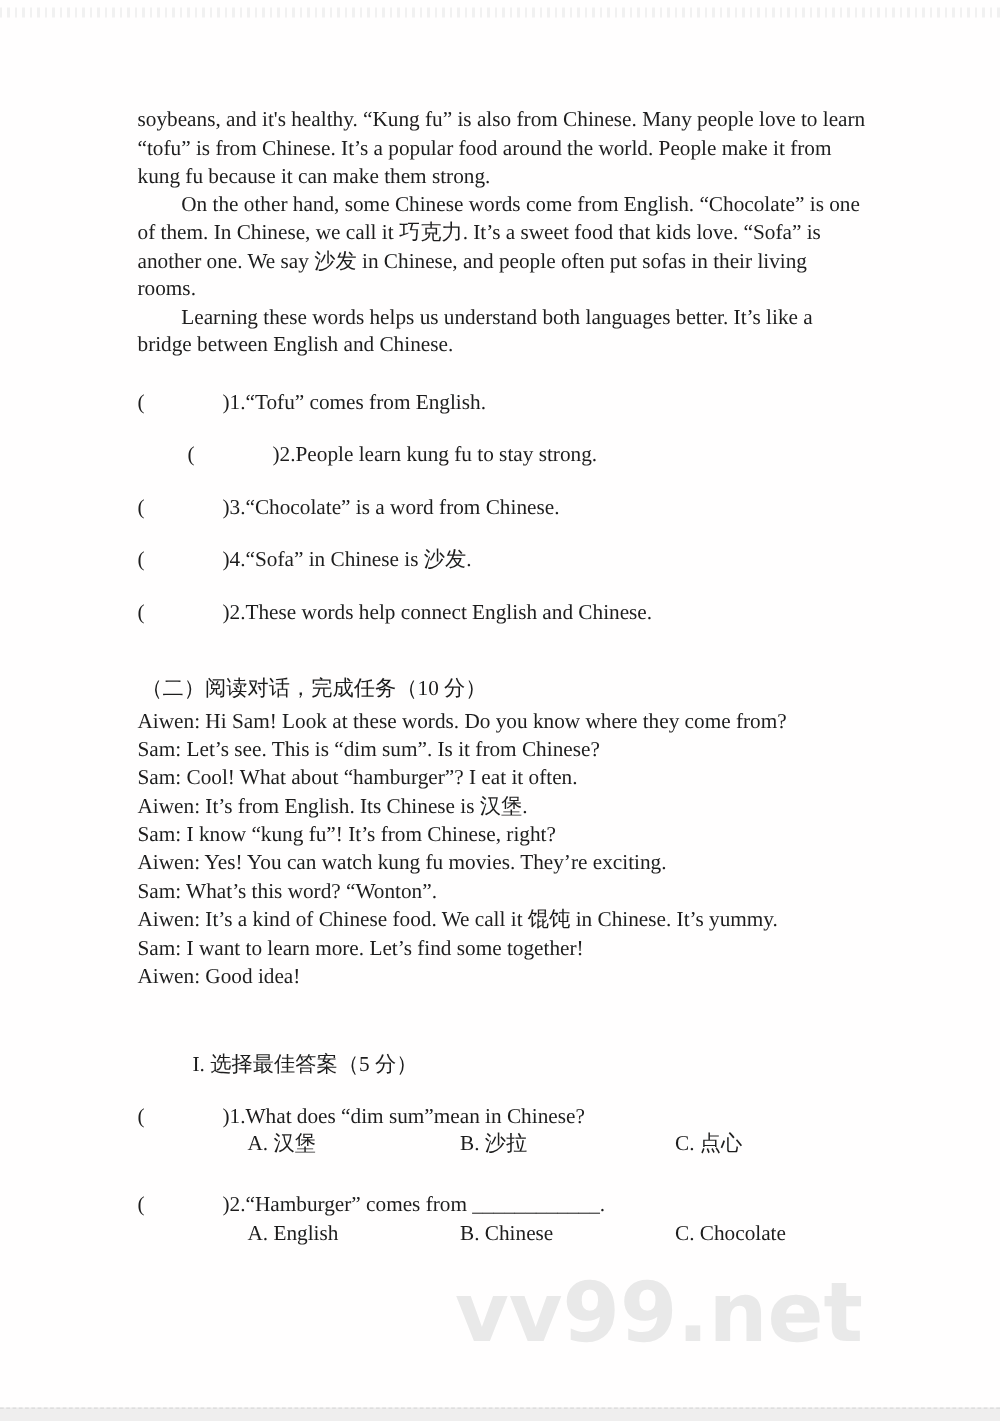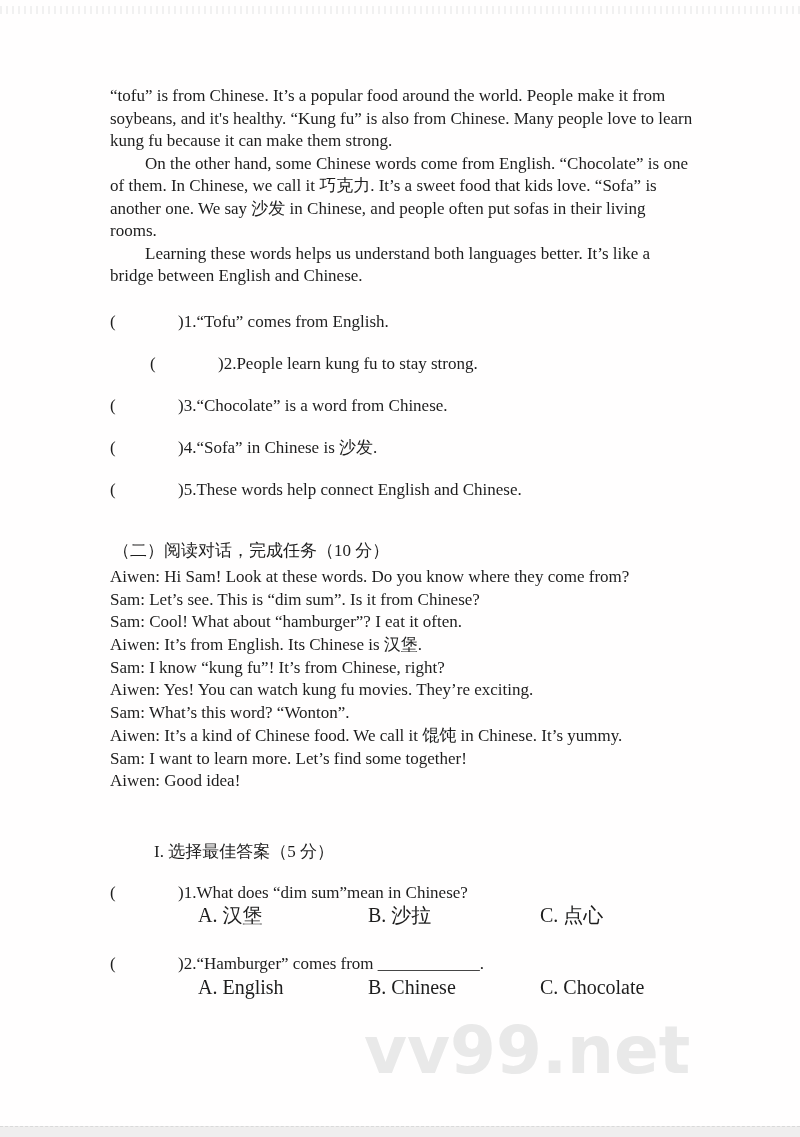--- a/index.html
+++ b/index.html
@@ -25,37 +25,37 @@
   .indent{padding-left:35px;}
   .tf-row{position:absolute;left:110px;font-size:17px;height:22px;line-height:22px;white-space:nowrap;}
   .bracket{display:inline-block;width:68px;}
   .tf-1{top:311px;} .tf-2{top:353px;margin-left:40px;} .tf-3{top:395px;} .tf-4{top:437px;} .tf-5{top:479px;}
   .sec2-heading{position:absolute;left:113px;top:539px;font-size:17px;white-space:nowrap;text-align:right;}
   .dialogue{position:absolute;left:110px;top:566px;font-size:17px;}
   .dialogue .ln{height:22.7px;line-height:22.7px;white-space:nowrap;}
   .seci-heading{position:absolute;left:110px;top:840px;font-size:17px;white-space:nowrap;margin-left:44px;}
   .mc-q{position:absolute;left:110px;font-size:17px;height:22px;line-height:22px;white-space:nowrap;}
   .mc-q1{top:882px;} .mc-q2{top:953px;}
-  .opts-row{position:absolute;left:110px;width:620px;height:24px;font-size:20px;line-height:24px;}
+  .opts-row{position:absolute;left:110px;width:620px;height:24px;font-size:17px;line-height:24px;}
   .opts-q1{top:903px;} .opts-q2{top:975px;}
   .opt{position:absolute;top:0;white-space:nowrap;}
   .opt-a{left:88px;} .opt-b{left:258px;} .opt-c{left:430px;}
 </style>
 </head>
 <body>
 
 <div class="page">
 
   <div class="perforation"></div>
 
   <div class="watermark">vv99.net</div>
 
   <div class="passage">
+    <div class="ln">soybeans, and it's healthy. “Kung fu” is also from Chinese. Many people love to learn</div>
     <div class="ln">“tofu” is from Chinese. It’s a popular food around the world. People make it from</div>
-    <div class="ln">soybeans, and it's healthy. “Kung fu” is also from Chinese. Many people love to learn</div>
     <div class="ln">kung fu because it can make them strong.</div>
     <div class="ln indent">On the other hand, some Chinese words come from English. “Chocolate” is one</div>
     <div class="ln">of them. In Chinese, we call it 巧克力. It’s a sweet food that kids love. “Sofa” is</div>
     <div class="ln">another one. We say 沙发  in Chinese, and people often put sofas in their living</div>
     <div class="ln">rooms.</div>
     <div class="ln indent">Learning these words helps us understand both languages better. It’s like a</div>
     <div class="ln">bridge between English and Chinese.</div>
   </div>
 
   <div class="tf-row tf-1">
@@ -64,21 +64,21 @@
   <div class="tf-row tf-2">
     <span class="bracket">(</span><span>)2.People learn kung fu to stay strong.</span>
   </div>
   <div class="tf-row tf-3">
     <span class="bracket">(</span><span>)3.“Chocolate” is a word from Chinese.</span>
   </div>
   <div class="tf-row tf-4">
     <span class="bracket">(</span><span>)4.“Sofa” in Chinese is  沙发.</span>
   </div>
   <div class="tf-row tf-5">
-    <span class="bracket">(</span><span>)5.These words help connect English and Chinese.</span>
+    <span class="bracket">(</span><span>)2.These words help connect English and Chinese.</span>
   </div>
 
   <div class="sec2-heading">（二）阅读对话，完成任务（10 分）</div>
 
   <div class="dialogue">
     <div class="ln">Aiwen: Hi Sam! Look at these words. Do you know where they come from?</div>
     <div class="ln">Sam: Let’s see. This is “dim sum”. Is it from Chinese?</div>
     <div class="ln">Sam: Cool! What about “hamburger”? I eat it often.</div>
     <div class="ln">Aiwen: It’s from English. Its Chinese is  汉堡.</div>
     <div class="ln">Sam: I know “kung fu”! It’s from Chinese, right?</div>

